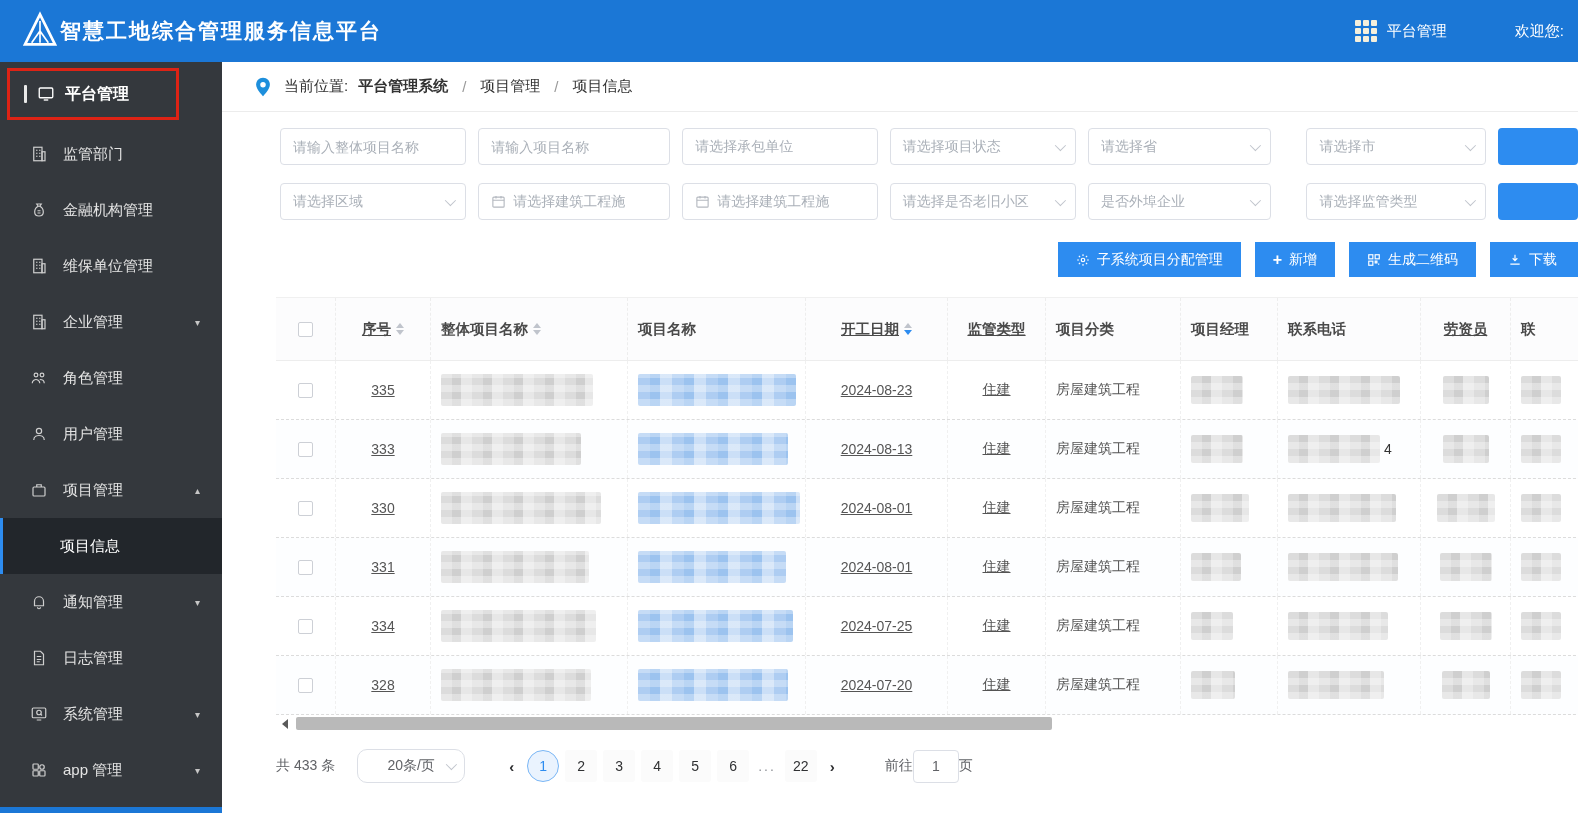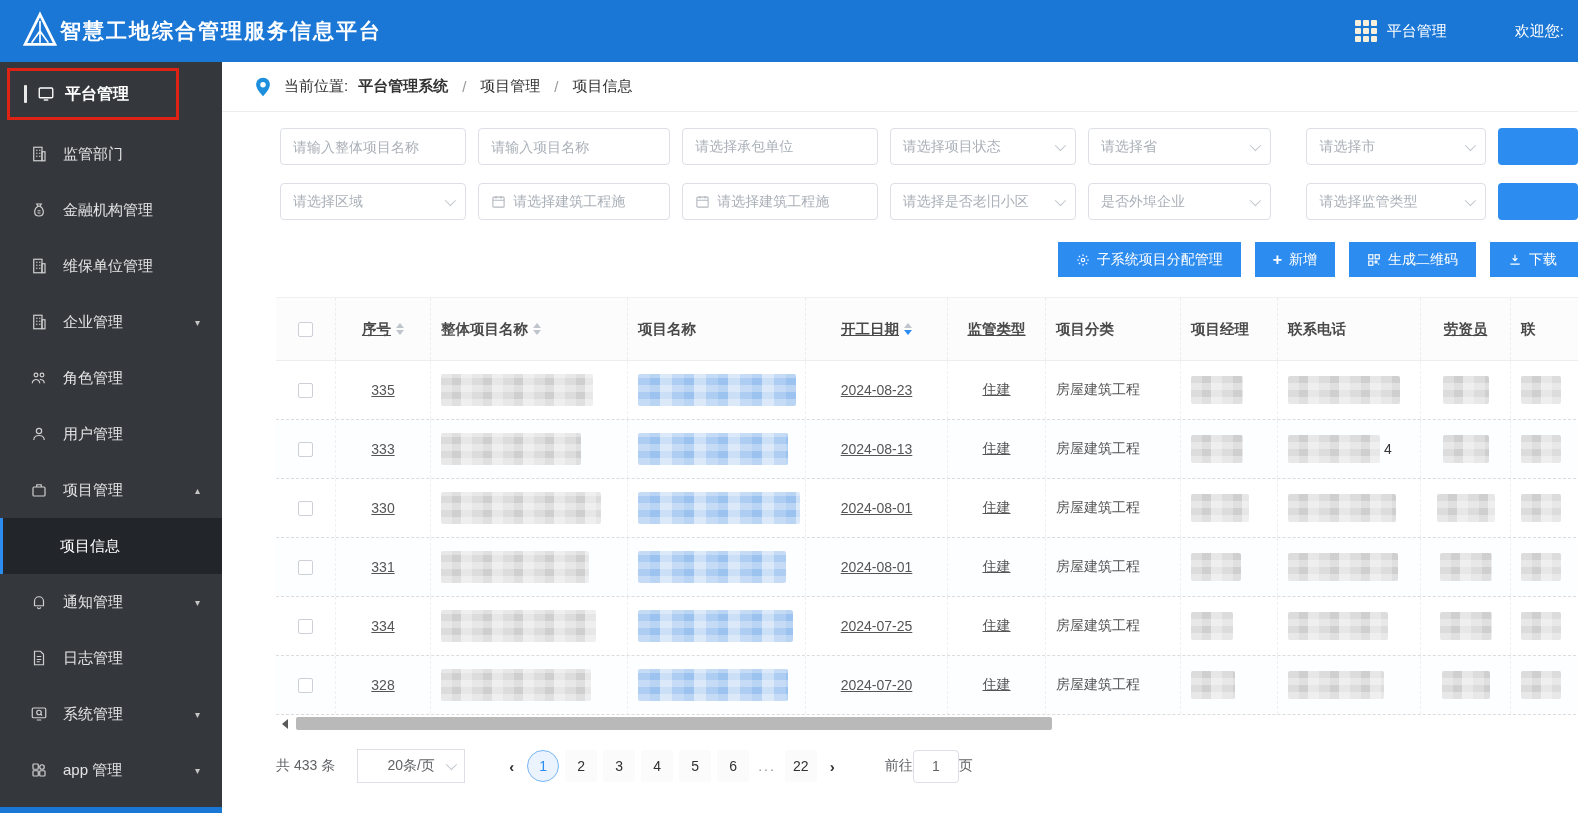--- a/index.html
+++ b/index.html
@@ -85,21 +85,21 @@
   .redact.sm { height:28px; }
 
   
   .hscroll { position:relative; height:14px; width:1302px; margin-top:2px; }
   .hscroll .arrow { position:absolute; left:6px; top:2px; width:0; height:0; border-top:5px solid transparent; border-bottom:5px solid transparent; border-right:6px solid #5a5a5a; }
   .hscroll .thumb { position:absolute; left:20px; top:0; width:756px; height:13px; background:#b9b9b9; border-radius:2px; }
 
   
   .pagination { display:flex; align-items:center; margin-top:18px; font-size:14px; color:#606266; }
   .pg-total { margin-right:22px; }
-  .pg-size { position:relative; display:flex; align-items:center; justify-content:center; width:108px; height:34px; border:1px solid #dcdfe6; border-radius:0; color:#606266; margin-right:34px; }
+  .pg-size { position:relative; display:flex; align-items:center; justify-content:center; width:108px; height:34px; border:1px solid #dcdfe6; border-radius:10px; color:#606266; margin-right:34px; }
   .pg-size .chev { right:10px; }
   .pg-nav { font-size:15px; font-weight:bold; color:#303133; padding:0 10px; background:none; border:none; cursor:pointer; font-family:inherit; }
   .pg-num { width:32px; height:32px; display:flex; align-items:center; justify-content:center; margin:0 3px; color:#303133; cursor:pointer; border-radius:3px; background:#fbfbfb; }
   .pg-num.active { border-radius:50%; background:#eaf3fe; border:1px solid #7ab6f5; color:#2d8cf0; }
   .pg-dots { margin:0 6px; color:#909399; letter-spacing:2px; }
   .pg-goto { display:flex; align-items:center; margin-left:40px; }
   .pg-goto input { width:46px; height:33px; border:1px solid #dcdfe6; border-radius:4px; text-align:center; font-size:14px; color:#606266; outline:none; font-family:inherit; }
 </style>
 </head>
 <body>

